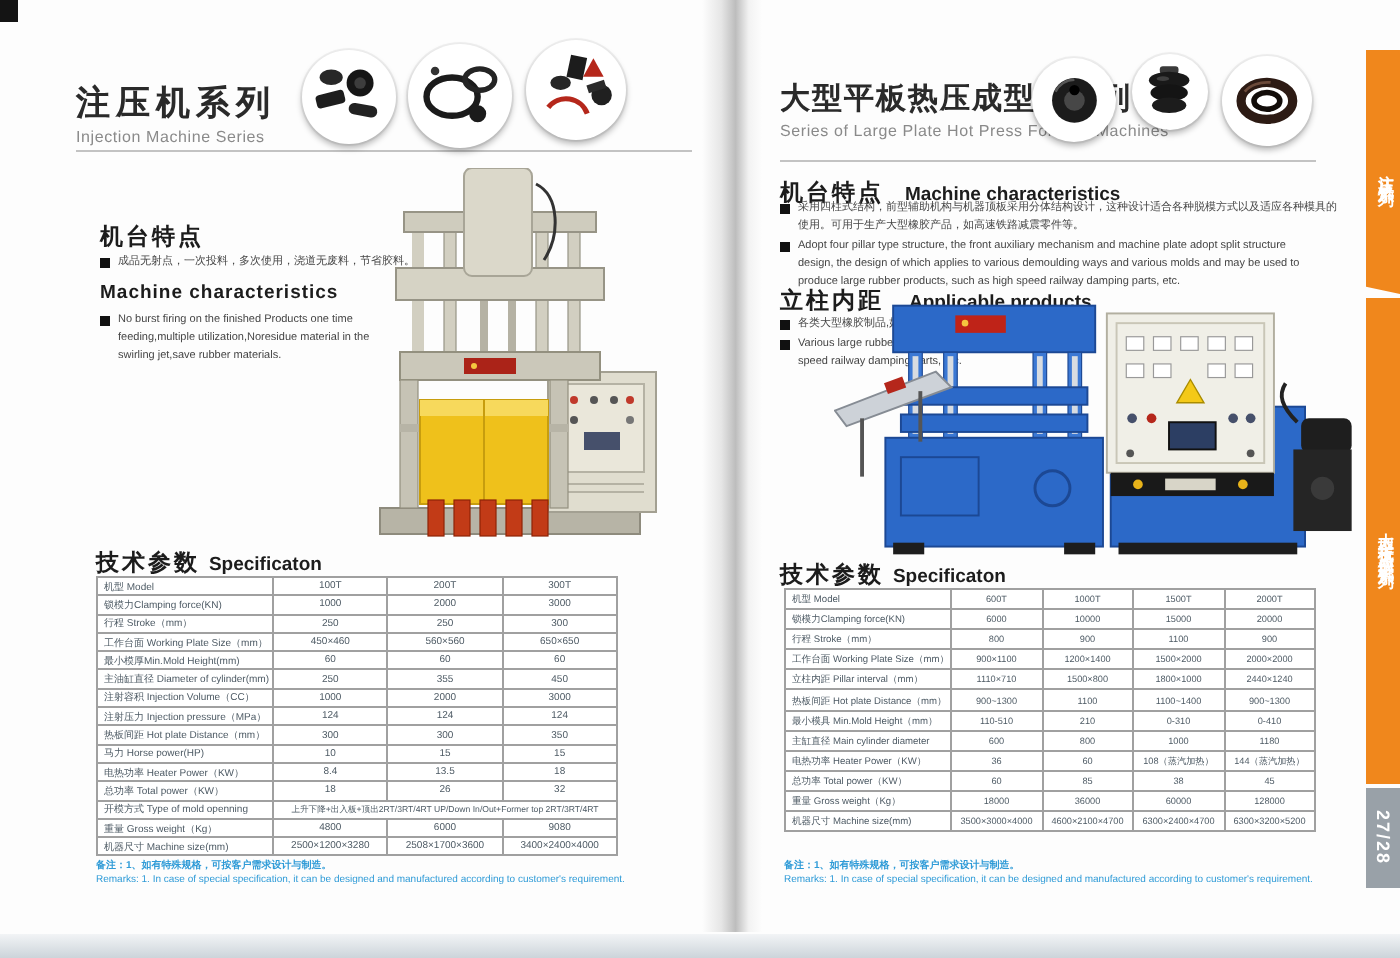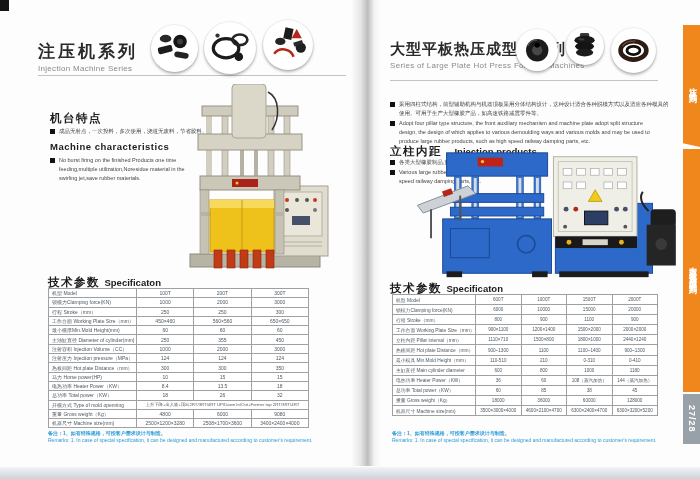--- a/index.html
+++ b/index.html
@@ -265,31 +265,35 @@
     </svg>
   </div>
   <div class="pcircle" style="left:611px;top:28px;width:45px;height:45px;">
     <svg viewBox="0 0 40 40">
       <ellipse cx="20" cy="20" rx="14" ry="10" fill="none" stroke="#2d1b14" stroke-width="5"></ellipse>
       <ellipse cx="20" cy="20" rx="7" ry="4.5" fill="none" stroke="#120c09" stroke-width="3"></ellipse>
       <path d="M8,15 A14,10 0 0 1 22,10" fill="none" stroke="#6b4a3a" stroke-width="1.5"></path>
     </svg>
   </div>
 
+  <div class="abs" style="left:390px;top:87px;">
+    <span class="h-cn">机台特点</span>
+    <span class="h-en" style="margin-left:6px;">Machine characteristics</span>
+  </div>
   <div class="abs bullet-row" style="left:390px;top:100px;width:282px;">
     <span class="bullet"></span>
     <span class="body-txt">采用四柱式结构，前型辅助机构与机器顶板采用分体结构设计，这种设计适合各种脱模方式以及适应各种模具的使用。可用于生产大型橡胶产品，如高速铁路减震零件等。</span>
   </div>
   <div class="abs bullet-row" style="left:390px;top:119px;width:272px;">
     <span class="bullet"></span>
     <span class="body-txt">Adopt four pillar type structure, the front auxiliary mechanism and machine plate adopt split structure design, the design of which applies to various demoulding ways and various molds and may be used to produce large rubber products, such as high speed railway damping parts, etc.</span>
   </div>
   <div class="abs" style="left:390px;top:141px;">
     <span class="h-cn">立柱内距</span>
-    <span class="h-en" style="margin-left:8px;">Injection products</span>
+    <span class="h-en" style="margin-left:8px;">Applicable products</span>
   </div>
   <div class="abs bullet-row" style="left:390px;top:158px;width:160px;">
     <span class="bullet"></span>
     <span class="body-txt">各类大型橡胶制品,如高速铁路减震零件等。</span>
   </div>
   <div class="abs bullet-row" style="left:390px;top:168px;width:128px;">
     <span class="bullet"></span>
     <span class="body-txt">Various large rubber products, such as high speed railway damping parts, etc.</span>
   </div>
 

